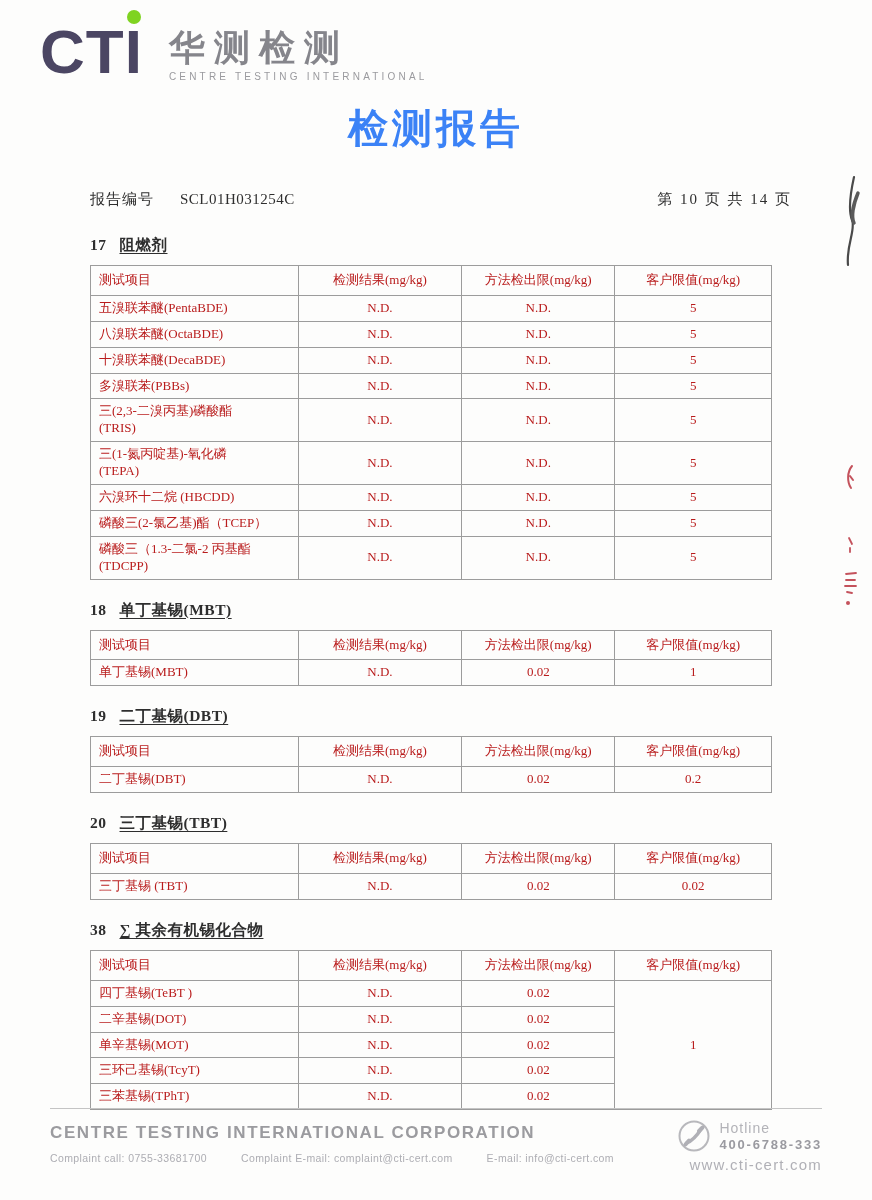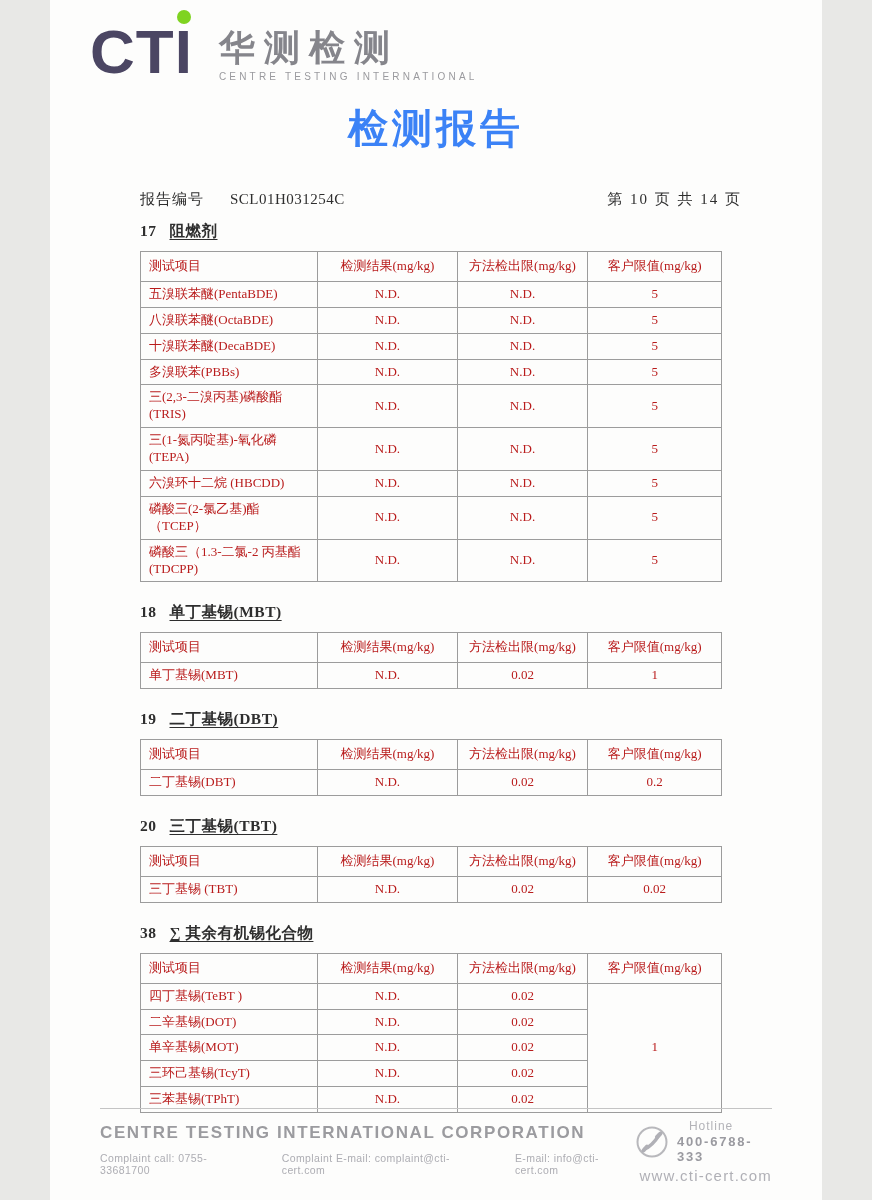--- a/index.html
+++ b/index.html
@@ -1,19 +1,19 @@
 <!DOCTYPE html>
 <html lang="zh"><head>
 <meta charset="utf-8">
 <style>
   * { margin: 0; padding: 0; box-sizing: border-box; }
   html,body { background:#e8e8e6; }
   .page {
     position: relative;
-    width: 772px; height: 1200px;
+    width: 872px; height: 1200px;
     margin: 0 auto;
     background: #fdfdfc;
     overflow: hidden;
     color:#2e2e2e;
     font-family: "Liberation Serif", "DejaVu Serif", serif;
   }
 
   
   .logo-row { display:flex; align-items:flex-start; padding: 16px 0 0 40px; }
   .logo-acronym {
@@ -44,21 +44,21 @@
   .report-row {
     display:flex; justify-content:space-between; align-items:baseline;
     margin: 34px 80px 0 90px; font-size:15px;
   }
   .report-left { display:flex; align-items:baseline; }
   .report-no-label { letter-spacing:1px; }
   .report-no { margin-left:26px; letter-spacing:0.5px;text-align:center; }
   .page-indicator { letter-spacing:2px; }
 
   
-  .content { margin: 12px 100px 0 90px; }
+  .content { margin: 26px 100px 0 90px; }
   .section { margin-bottom: 20px; }
   .sec-heading { font-size:15.5px; font-weight:bold; margin-bottom:9px; letter-spacing:0.5px; }
   .sec-num { display:inline-block; margin-right:13px; }
   .sec-title { text-decoration:underline; text-underline-offset:3px; }
 
   table.results {
     width:100%; border-collapse:collapse; table-layout:fixed;
     font-size:13px; color:#b91c1c;
   }
   table.results th, table.results td {
@@ -81,21 +81,21 @@
   }
   .footer-rule { margin:0 50px; border-top:1.5px solid #c4c4c4; }
   .footer-body { display:flex; justify-content:space-between; padding: 14px 50px 0 50px; }
   .footer-company {
     color:#9b9b9f; font-size:17px; letter-spacing:1.6px; font-weight:bold;
   }
   .footer-contacts { margin-top:9px; color:#adadb3; font-size:10.5px; letter-spacing:0.4px; display:flex; gap:34px; }
   .footer-right { text-align:left; margin-top:-4px; }
   .hotline-row { display:flex; align-items:center; gap:8px; }
   .phone-icon svg { display:block; }
-  .hotline-text .hl-label { color:#b3b3b8; font-size:12px; letter-spacing:1px;margin-left:12px; }
+  .hotline-text .hl-label { color:#b3b3b8; font-size:14px; letter-spacing:1px; }
   .hotline-text .hl-num { color:#9a9aa0; font-size:13px; font-weight:bold; letter-spacing:1.8px; margin-top:1px; }
   .website { color:#b0b0b6; font-size:15px; letter-spacing:1.2px; margin-top:3px;text-align:right; }
 
   
   .scan-mark { position:absolute; pointer-events:none; }
 </style>
 </head>
 <body>
 
 <div class="page">

